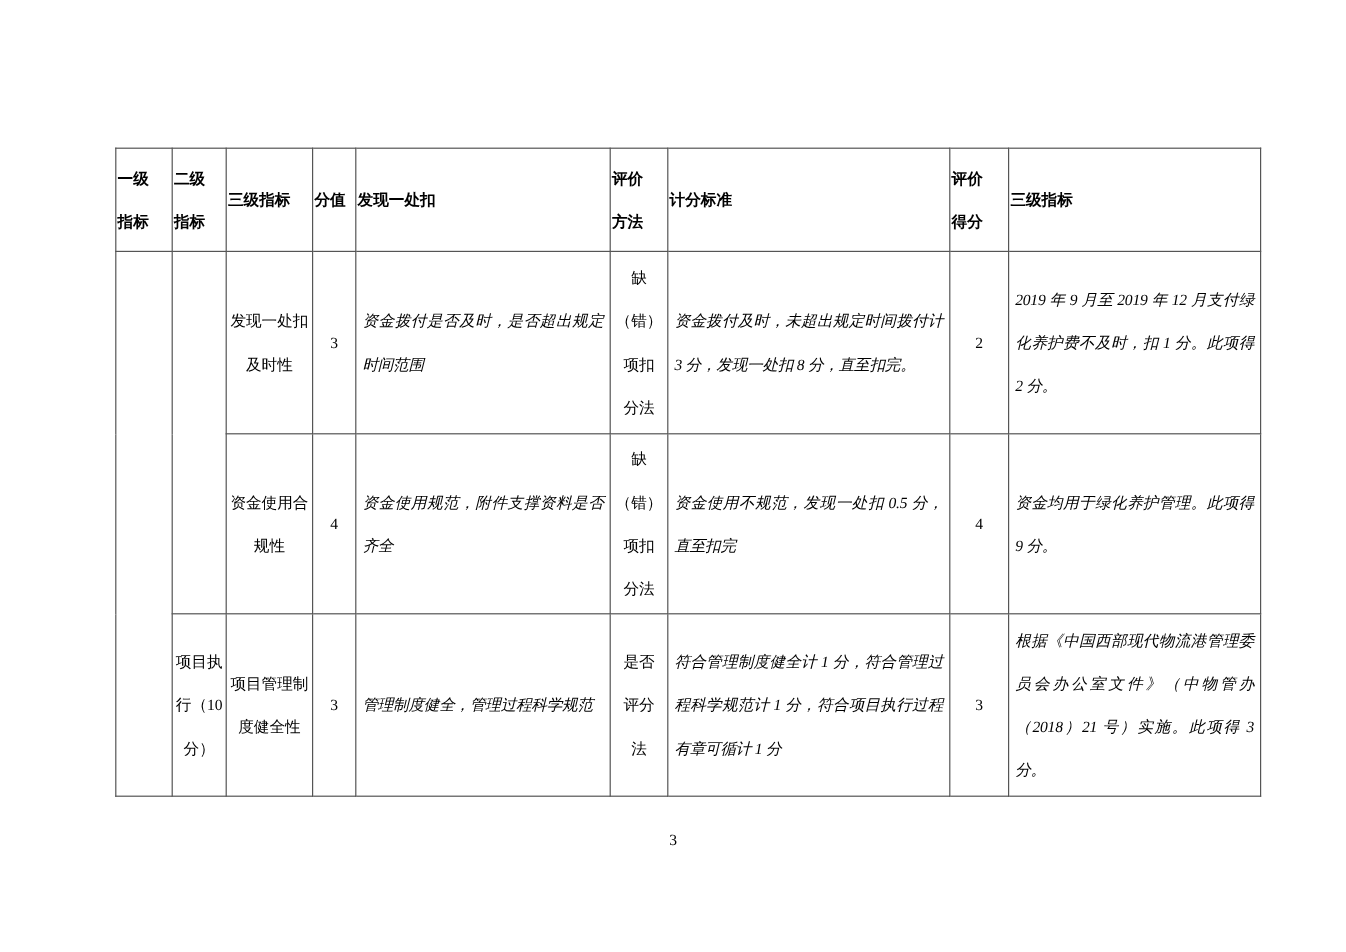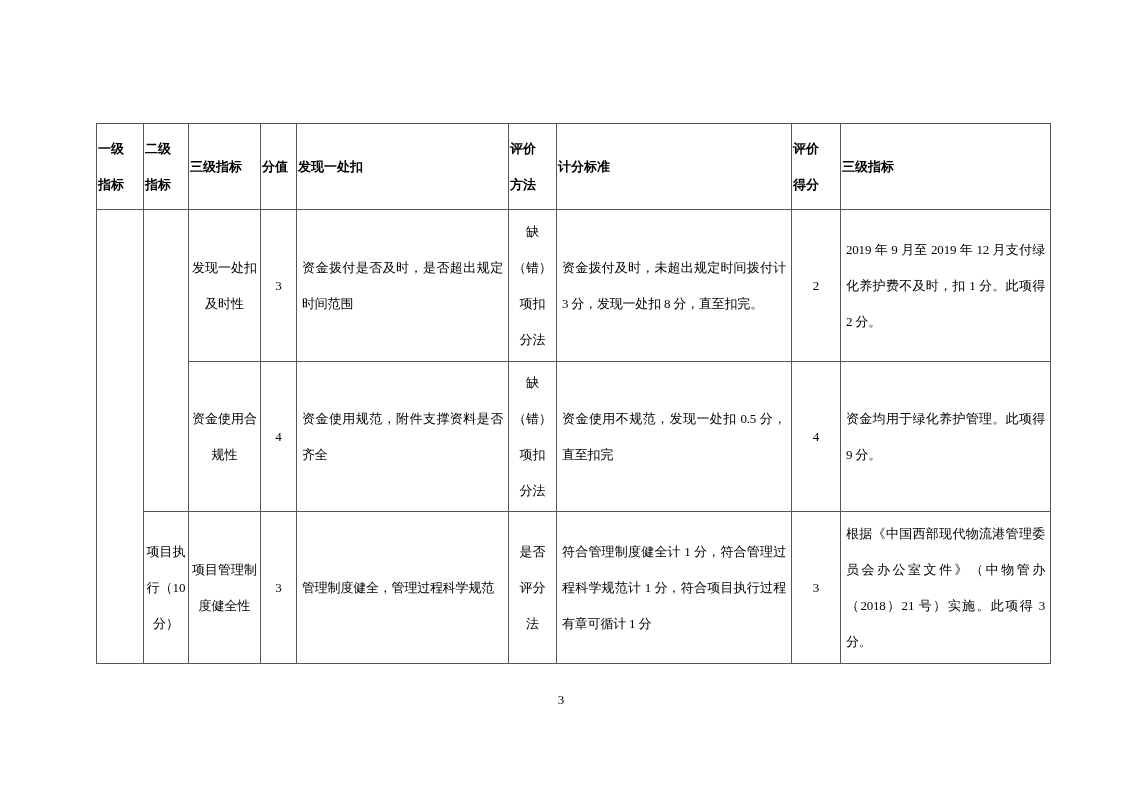--- a/index.html
+++ b/index.html
@@ -39,20 +39,21 @@
   tr.r3  { height: 152px; }
   .c-center {
     text-align: center;
     white-space: pre-line;
     padding: 0 2px;
   }
   .c-text {
     text-align: justify;
     padding: 0 5px;
     letter-spacing: -0.2px;
+    font-style: italic;
   }
   .page-number {
     position: absolute;
     left: 0;
     right: 0;
     top: 692px;
     text-align: center;
     font-size: 13px;
   }
 </style>

